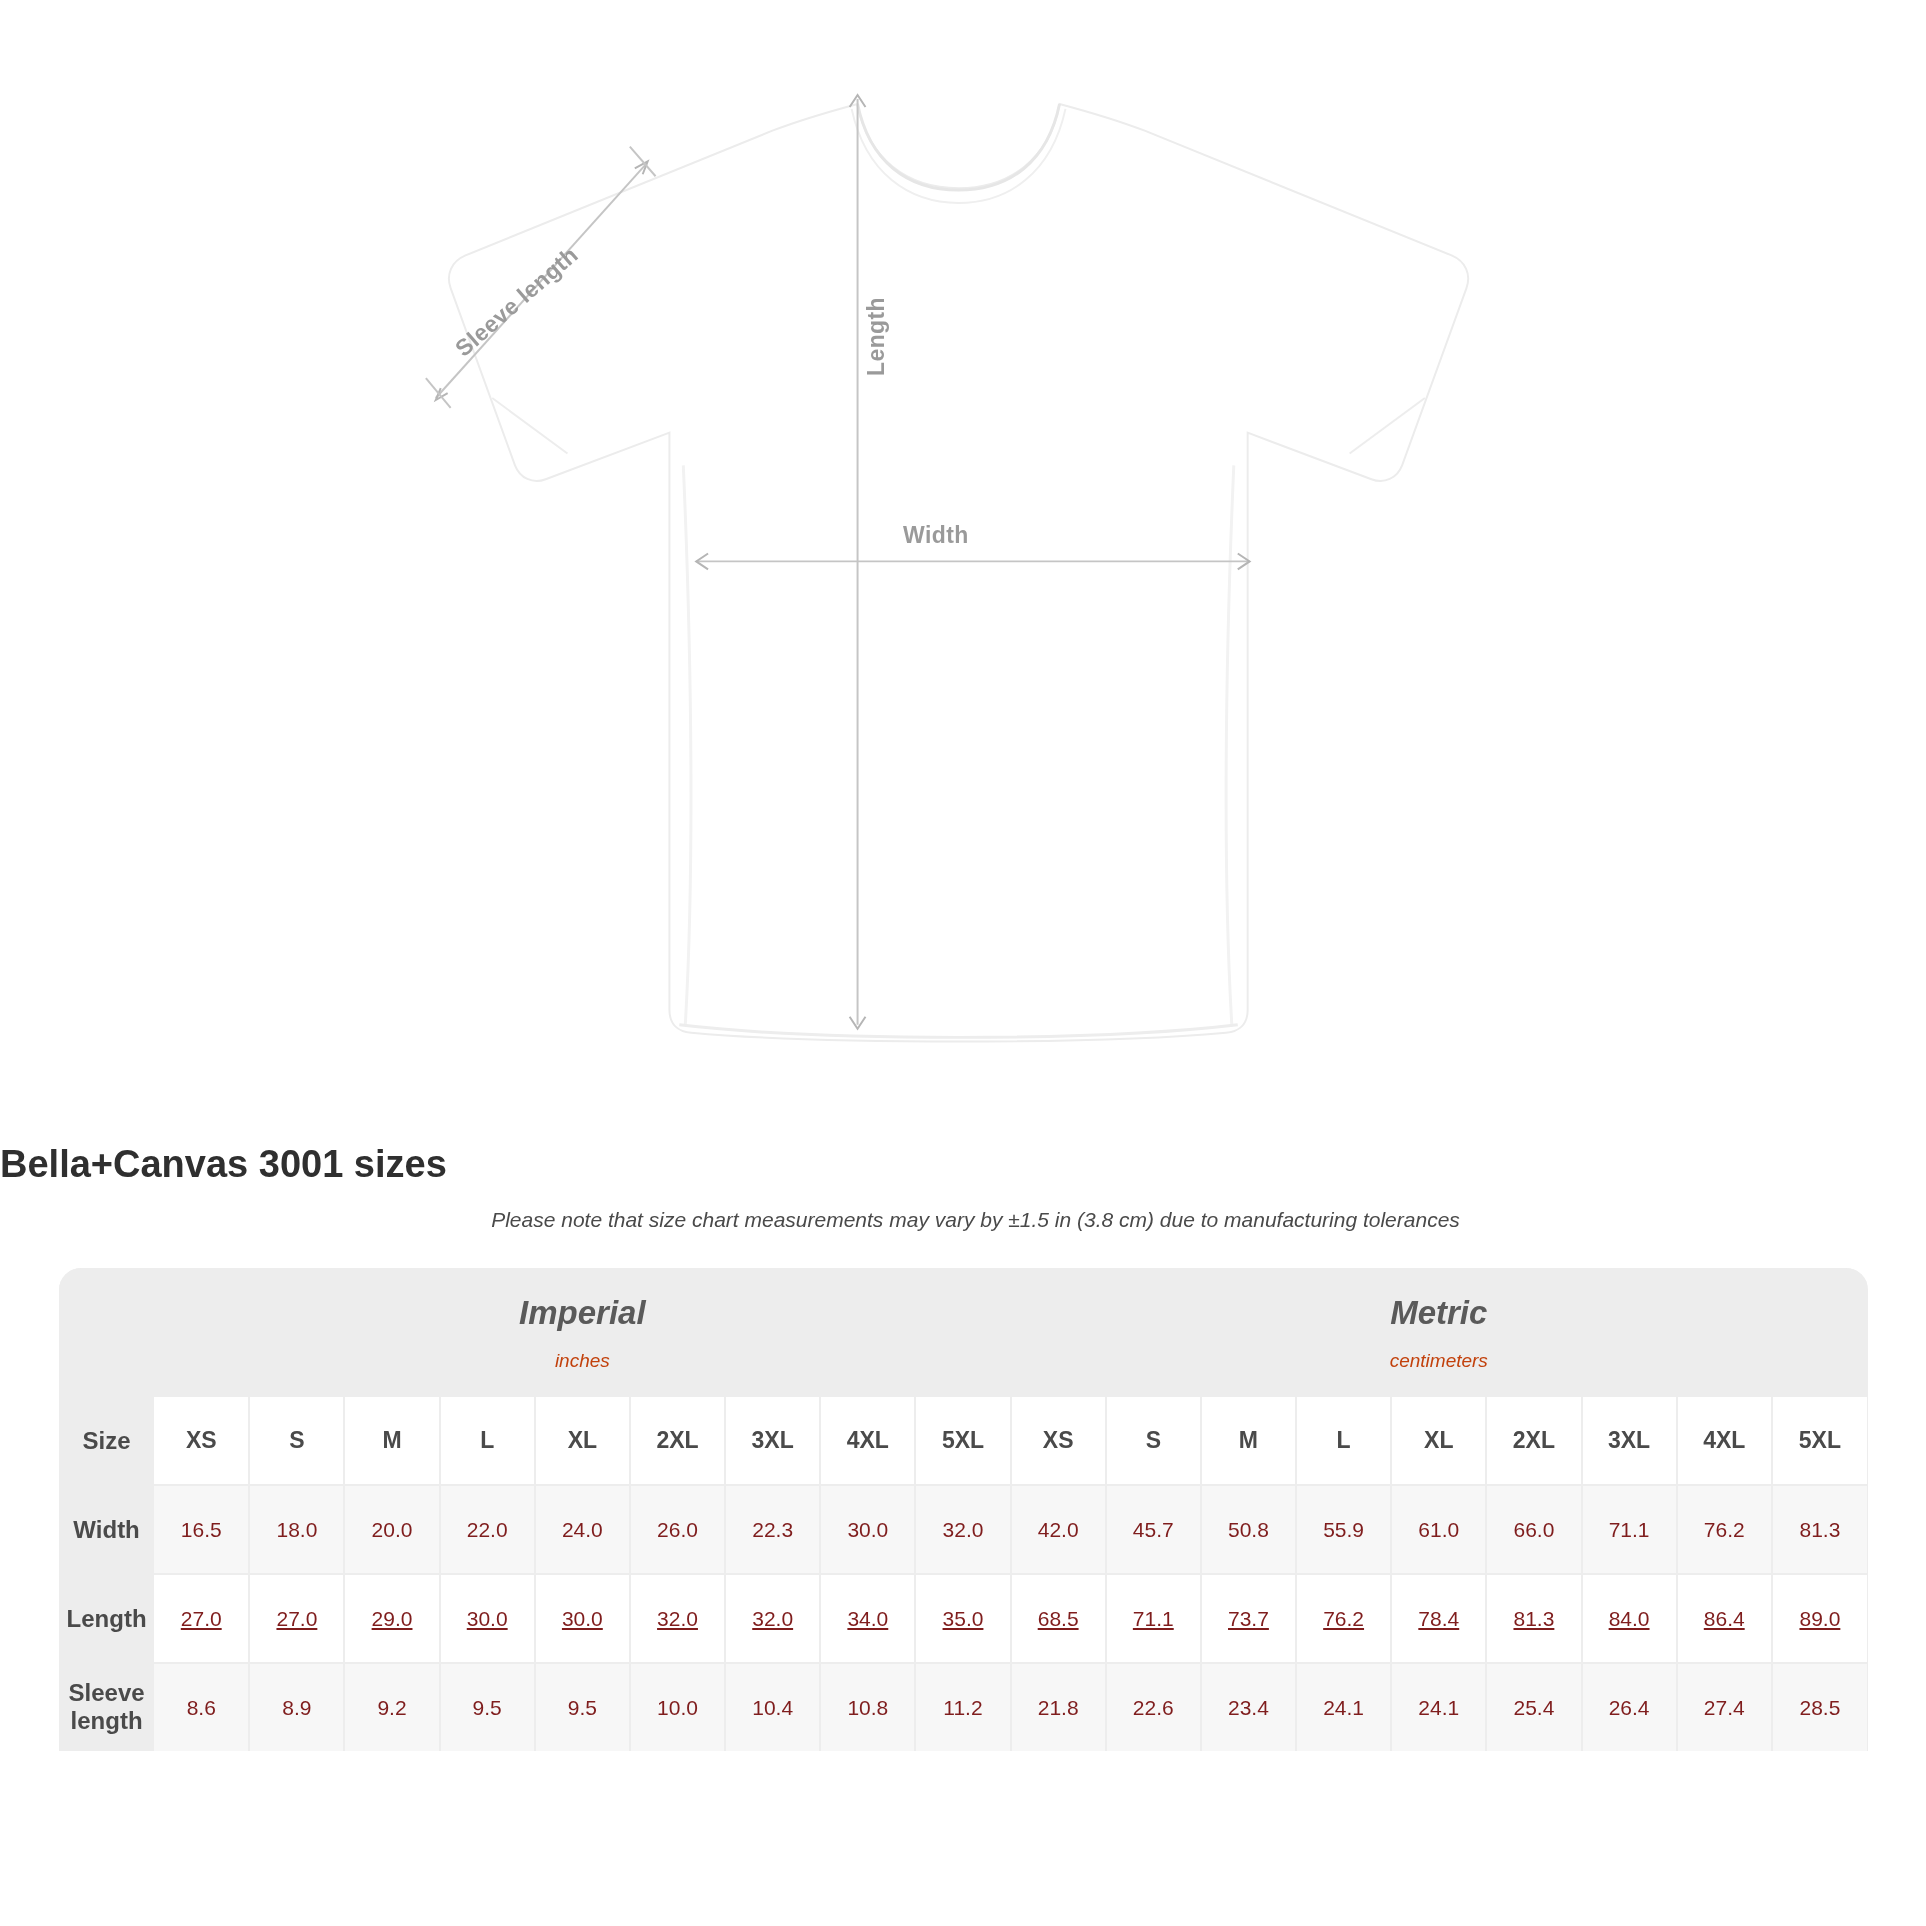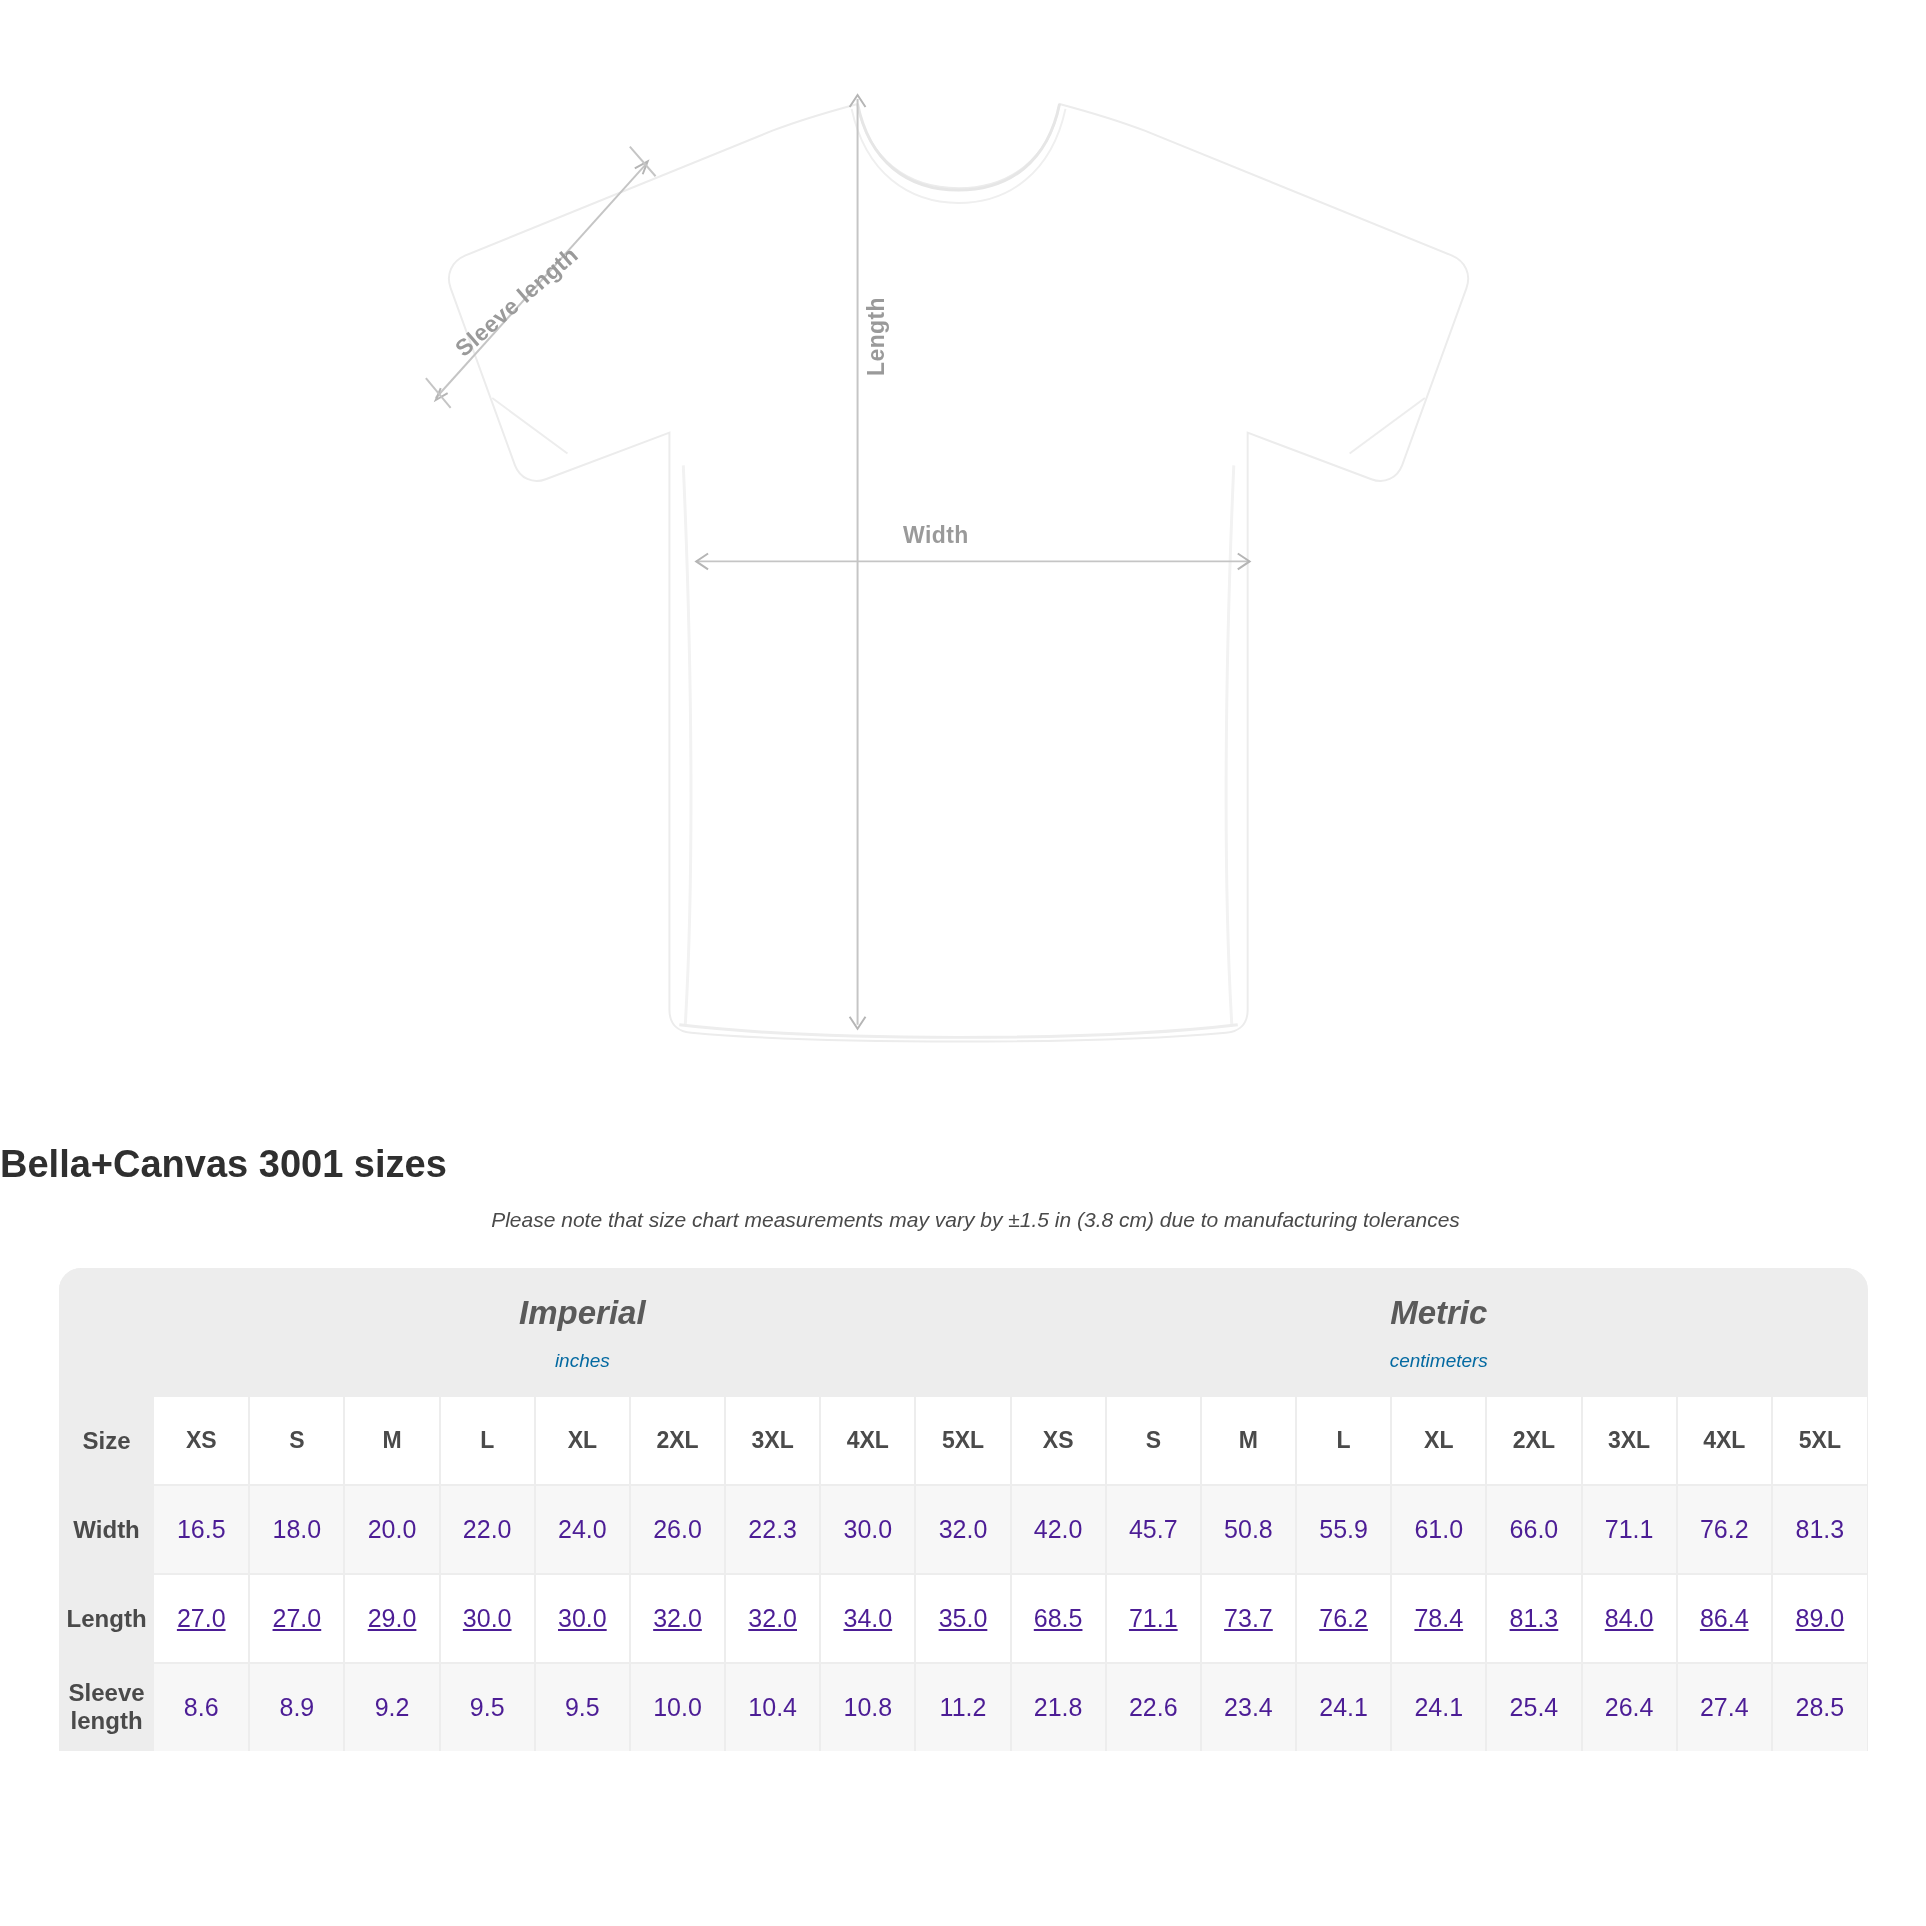--- a/index.html
+++ b/index.html
@@ -93,42 +93,42 @@
   }
   .unit-system {
     font-size: 33px;
     font-weight: bold;
     font-style: italic;
     color: #5a5a5a;
   }
   .unit-unit {
     font-size: 19px;
     font-style: italic;
-    color: #0369a1;
+    color: #c2410c;
     margin-top: 18px;
   }
   .row-head {
     width: 230px;
     background: #ededed;
     font-size: 24px;
     font-weight: bold;
     color: #4a4a4a;
     height: 85px;
   }
   .col-head {
     background: #ffffff;
     font-size: 23px;
     font-weight: bold;
     color: #4a4a4a;
     height: 85px;
     border-right: 2px solid #ededed;
   }
   .cell {
-    font-size: 25px;
-    color: #4c1d95;
+    font-size: 21px;
+    color: #7f1d1d;
     height: 85px;
     border-right: 2px solid #ededed;
     border-top: 2px solid #ededed;
   }
   tr.band-light .cell { background: #f7f7f7; }
   tr.band-white .cell { background: #ffffff; text-decoration: underline; }
   tr.band-light .row-head, tr.band-white .row-head { background: #ededed; }
   .cell:last-child, .col-head:last-child { border-right: none; }
 </style>
 </head>

